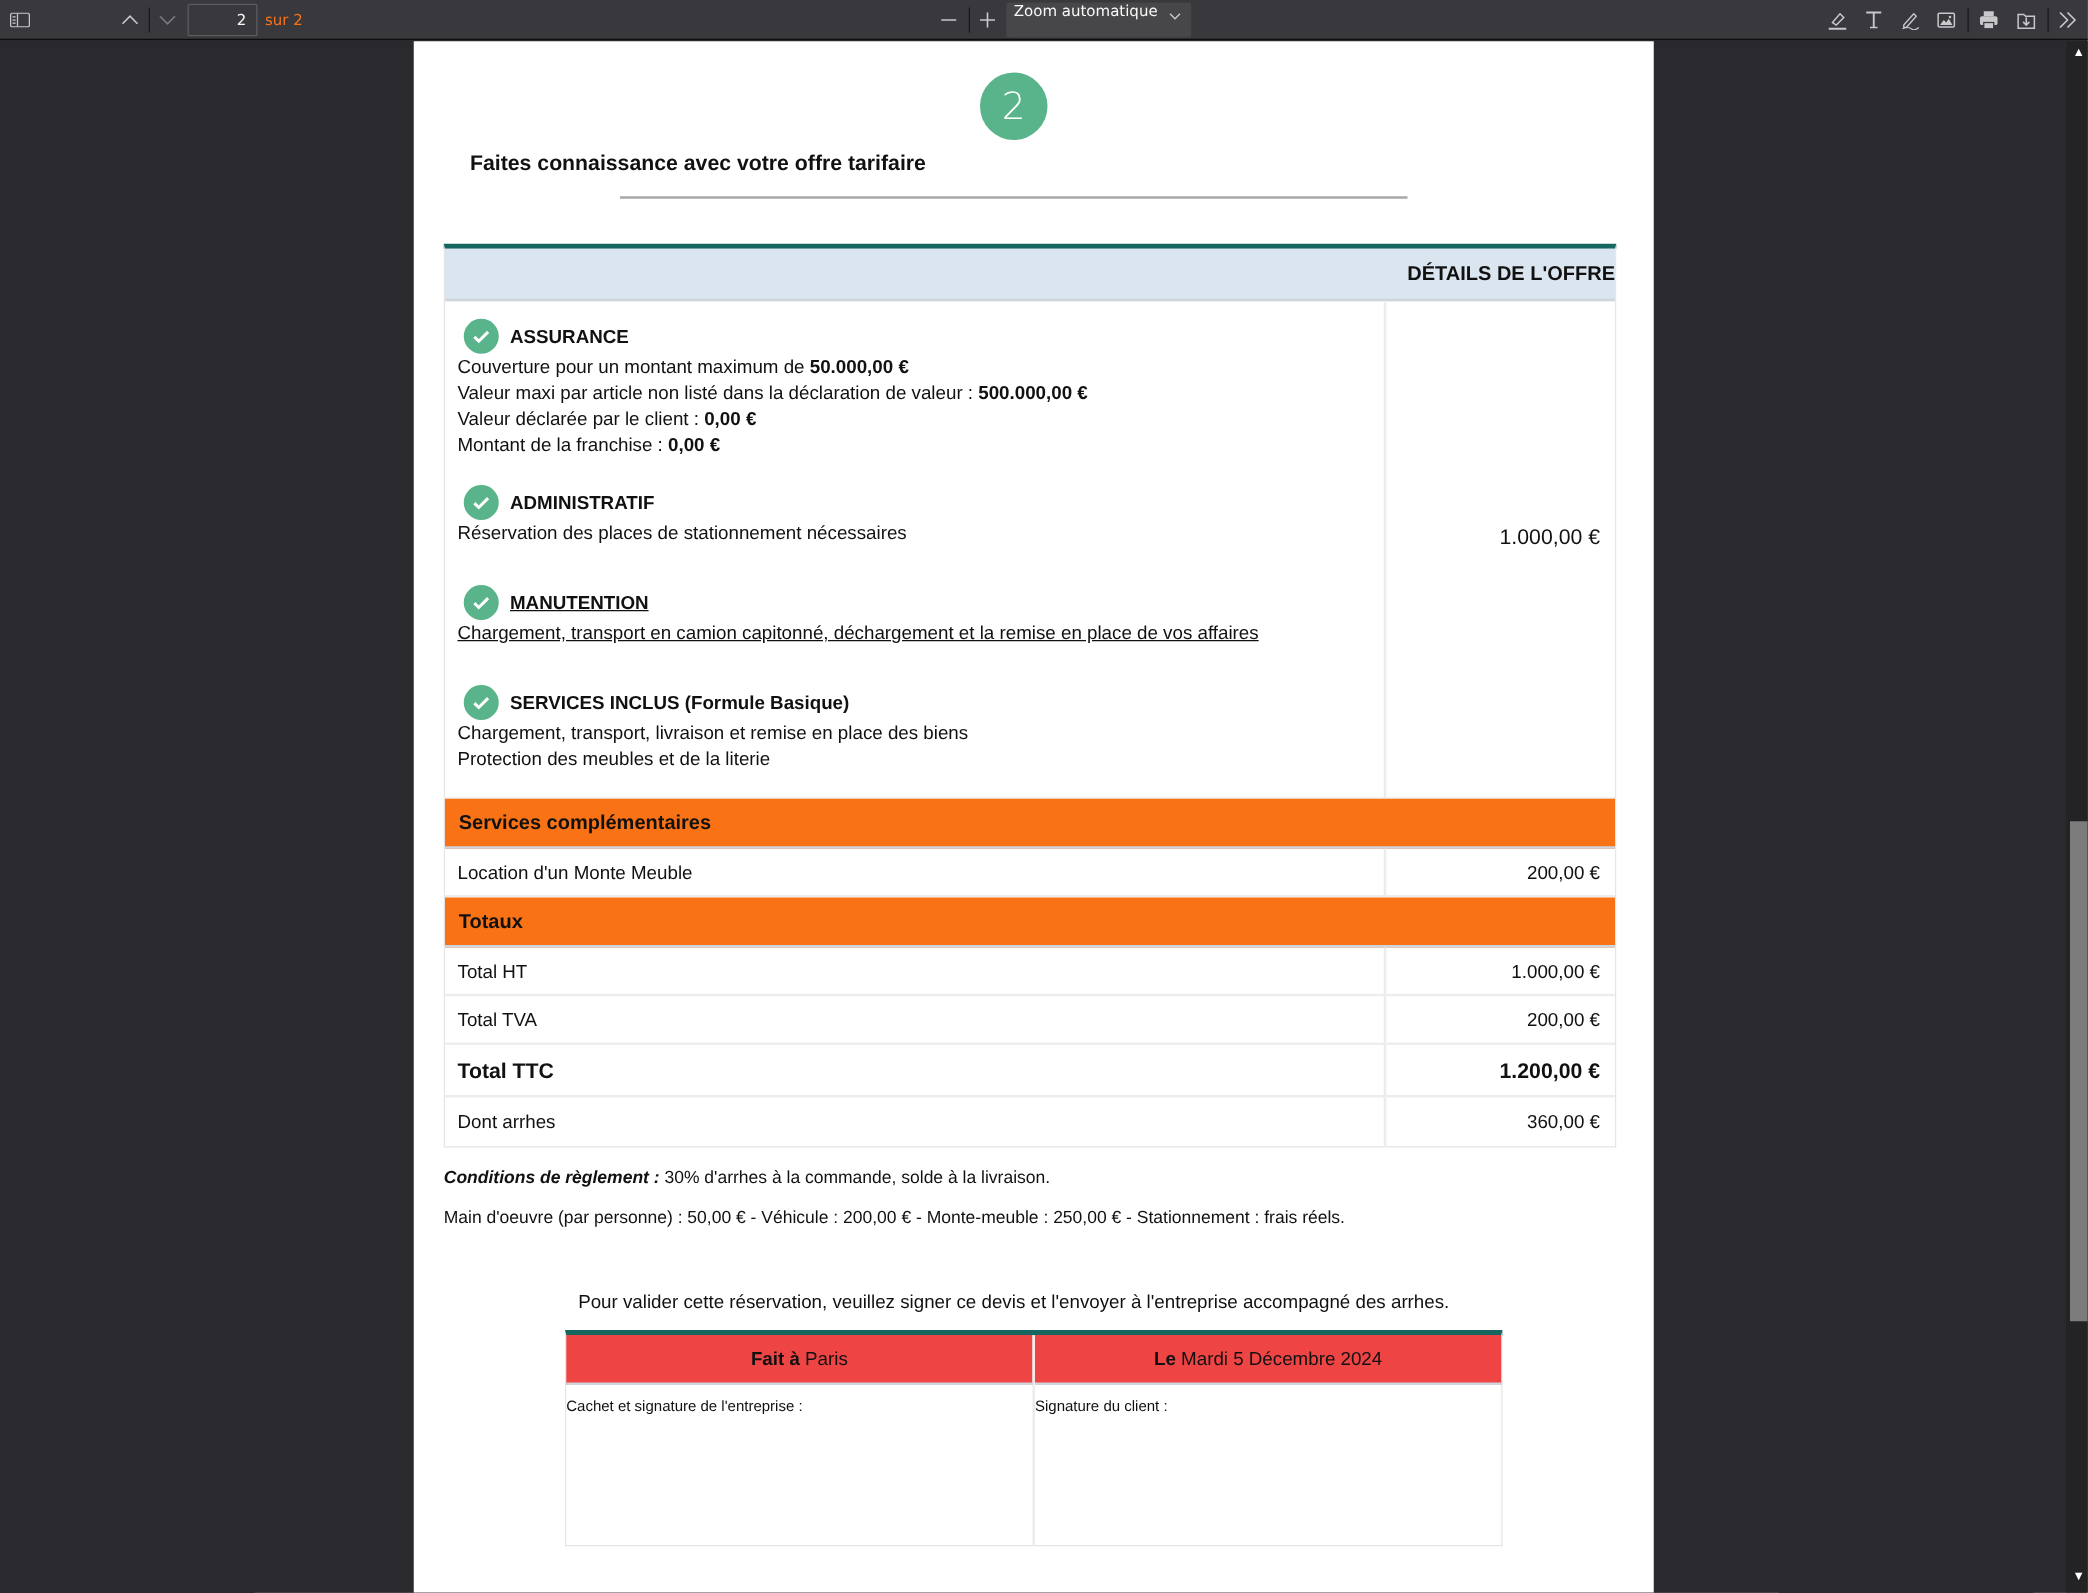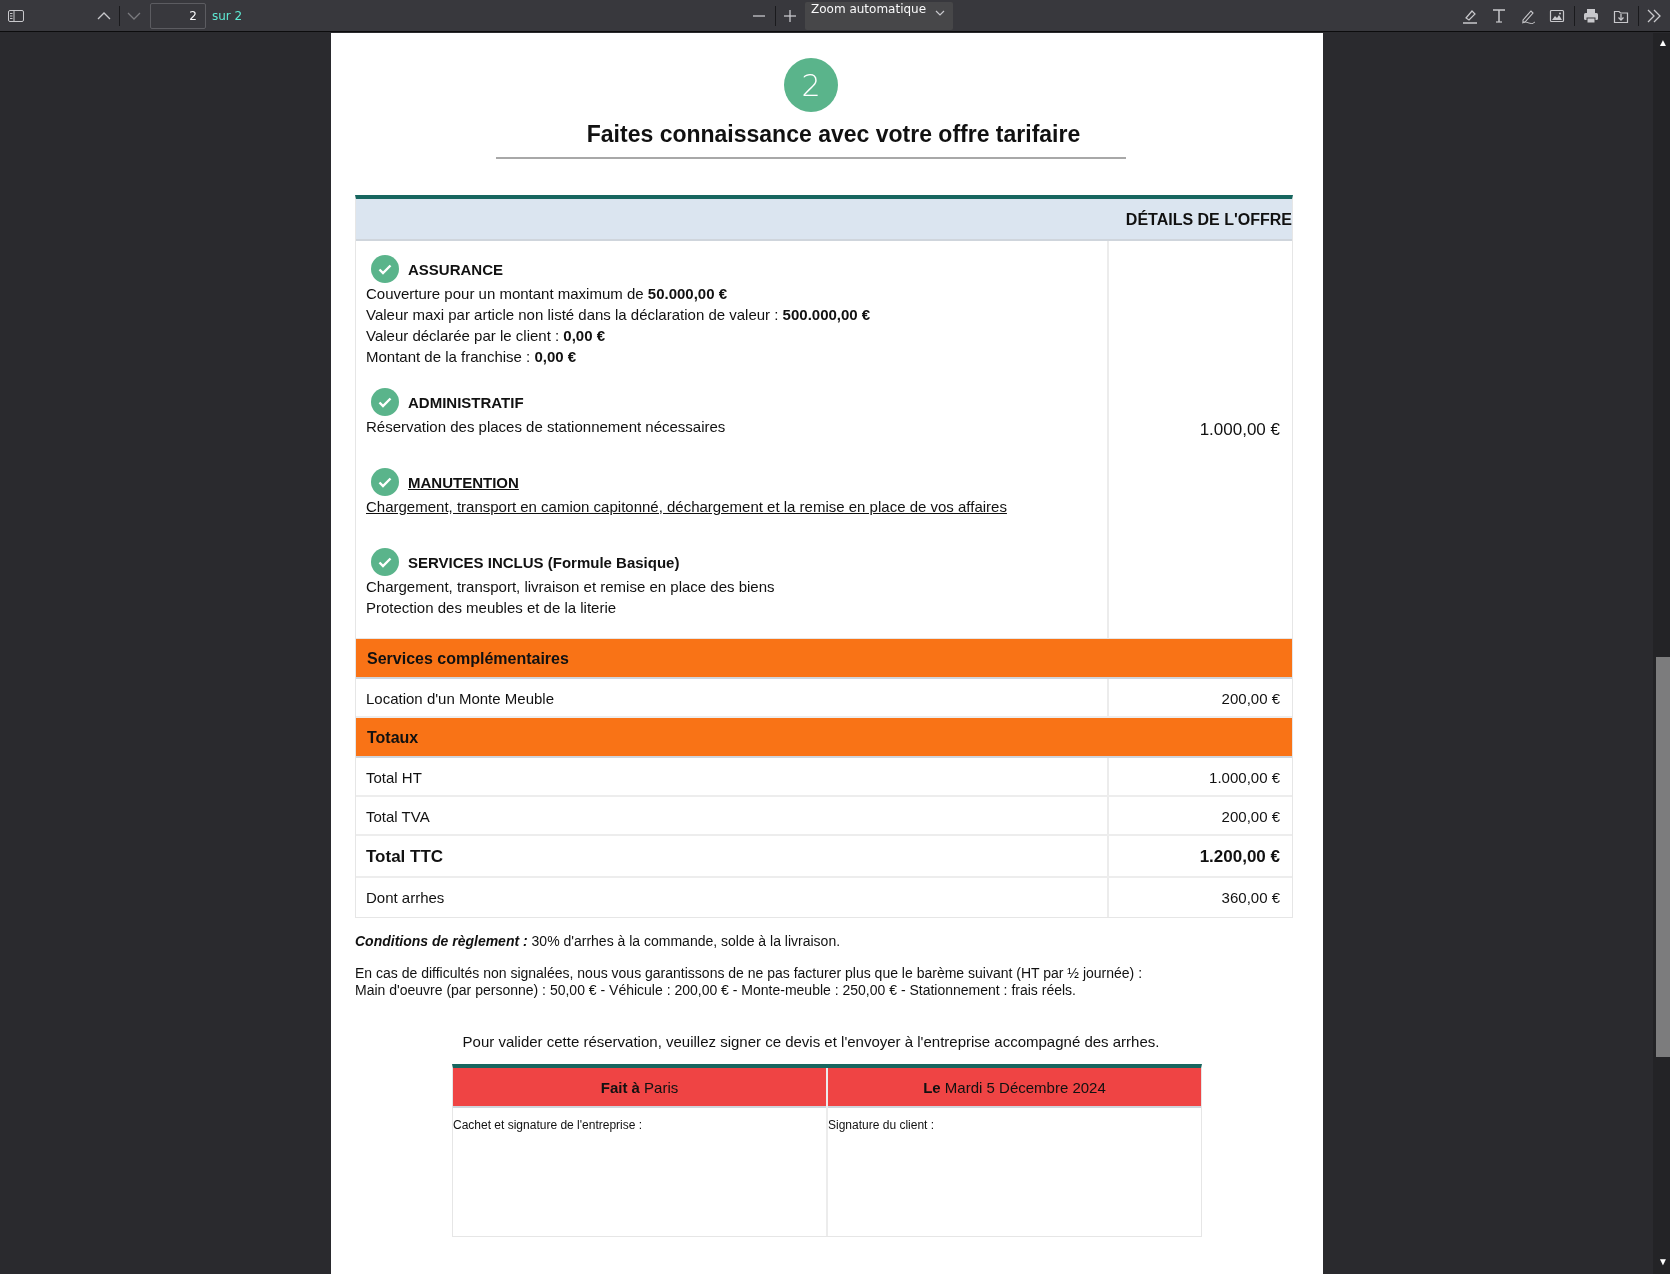--- a/index.html
+++ b/index.html
@@ -1,30 +1,30 @@
 <!DOCTYPE html>
 <html><head>
 <meta charset="utf-8">
 <style>
   * { box-sizing: border-box; margin: 0; padding: 0; }
   html, body { width: 1670px; height: 1274px; overflow: hidden; background: #2a2a2e; font-family: "Liberation Sans", sans-serif; }
   .toolbar { position: absolute; left: 0; top: 0; width: 1670px; height: 32px; background: #38383d; border-bottom: 1px solid #0c0c0d; color: #f9f9fa; font-family: "DejaVu Sans", sans-serif; font-size: 12px; }
   .tb-btn { position: absolute; top: 4px; height: 24px; display: flex; align-items: center; justify-content: center; color: #c8c8cc; cursor: pointer; }
   .tb-sep { position: absolute; top: 6px; width: 1px; height: 20px; background: #1a1a1d; }
   .page-input { position: absolute; left: 150px; top: 3px; width: 56px; height: 26px; background: #38383d; border: 1px solid #5c5c61; border-radius: 2px; color: #f9f9fa; font-family: "DejaVu Sans", sans-serif; font-size: 12px; text-align: right; padding-right: 8px; }
-  .page-count { position: absolute; left: 212px; top: 9px; color: #5eead4; }
+  .page-count { position: absolute; left: 212px; top: 9px; color: #f97316; }
   .zoom-select { position: absolute; left: 805px; top: 2px; width: 148px; height: 28px; background: #474749; border-radius: 2px; display: flex; align-items: flex-start; padding-left: 6px; color: #f9f9fa; font-size: 12px; }
   .zoom-select .chev { position: absolute; right: 8px; top: 8px; }
   .viewer { position: absolute; left: 0; top: 33px; width: 1670px; height: 1241px; background: #2a2a2e; }
   .scrollbar { position: absolute; right: 0; top: 33px; width: 17px; height: 1241px; background: #232326; }
   .scroll-thumb { position: absolute; left: 3px; top: 624px; width: 14px; height: 400px; background: #7c7c7d; }
   .scroll-up, .scroll-down { position: absolute; left: 3px; width: 14px; height: 14px; color: #fff; font-size: 10px; text-align: center; }
   .page { position: absolute; left: 331px; top: 33px; width: 992px; height: 1241px; background: #ffffff; color: #111; }
   .step-circle { position: absolute; left: 453px; top: 25px; width: 54px; height: 54px; border-radius: 50%; background: #5ab48b; color: #fff; font-size: 30px; display: flex; align-items: center; justify-content: center; font-family: "DejaVu Sans", sans-serif; font-weight: 300; }
-  .page-title { position: absolute; left: 0; top: 88px; width: 960px; text-align: center; font-size: 23px; font-weight: bold; color: #111; padding-left: 45px; }
+  .page-title { position: absolute; left: 0; top: 88px; width: 960px; text-align: left; font-size: 17px; font-weight: bold; color: #111; padding-left: 45px; }
   .title-rule { position: absolute; left: 165px; top: 124px; width: 630px; height: 2px; background: #a8a8a8; }
   .offer-table { position: absolute; left: 24px; top: 162px; width: 938px; border: 1px solid #e6e6e6; border-top: 4px solid #17665f; }
   .offer-head { height: 42px; background: #dbe5f0; border-bottom: 2px solid #cfd5dc; text-align: right; font-weight: bold; font-size: 16px; line-height: 42px; }
   .offer-body { display: flex; height: 398px; border-bottom: 1px solid #e6e6e6; }
   .offer-left { width: 753px; border-right: 2px solid #ececec; padding: 14px 0 0 10px; font-size: 15px; line-height: 21px; }
   .offer-right { flex: 1; position: relative; }
   .offer-price { position: absolute; right: 12px; top: 179px; font-size: 17px; }
   .svc { margin-bottom: 0; }
   .svc-head { display: flex; align-items: center; height: 28px; }
   .check { width: 28px; height: 28px; border-radius: 50%; background: #5ab48b; margin-left: 5px; margin-right: 9px; display: flex; align-items: center; justify-content: center; }
@@ -234,21 +234,20 @@
     <div class="row last">
       <div class="l">Dont arrhes</div>
       <div class="r">360,00 €</div>
     </div>
   </div>
 
   <div class="cond">
     <b>Conditions de règlement :</b><span> 30% d'arrhes à la commande, solde à la livraison.</span>
   </div>
   <div class="note">
-    <div>En cas de difficultés non signalées, nous vous garantissons de ne pas facturer plus que le barème suivant (HT par ½ journée) :</div>
     <div>Main d'oeuvre (par personne) : 50,00 € - Véhicule : 200,00 € - Monte-meuble : 250,00 € - Stationnement : frais réels.</div>
   </div>
 
   <div class="validate">Pour valider cette réservation, veuillez signer ce devis et l'envoyer à l'entreprise accompagné des arrhes.</div>
 
   <div class="sign-table">
     <div class="sign-col">
       <div class="sign-head"><b>Fait à</b><span> Paris</span></div>
       <div class="sign-body">Cachet et signature de l'entreprise :</div>
     </div>

